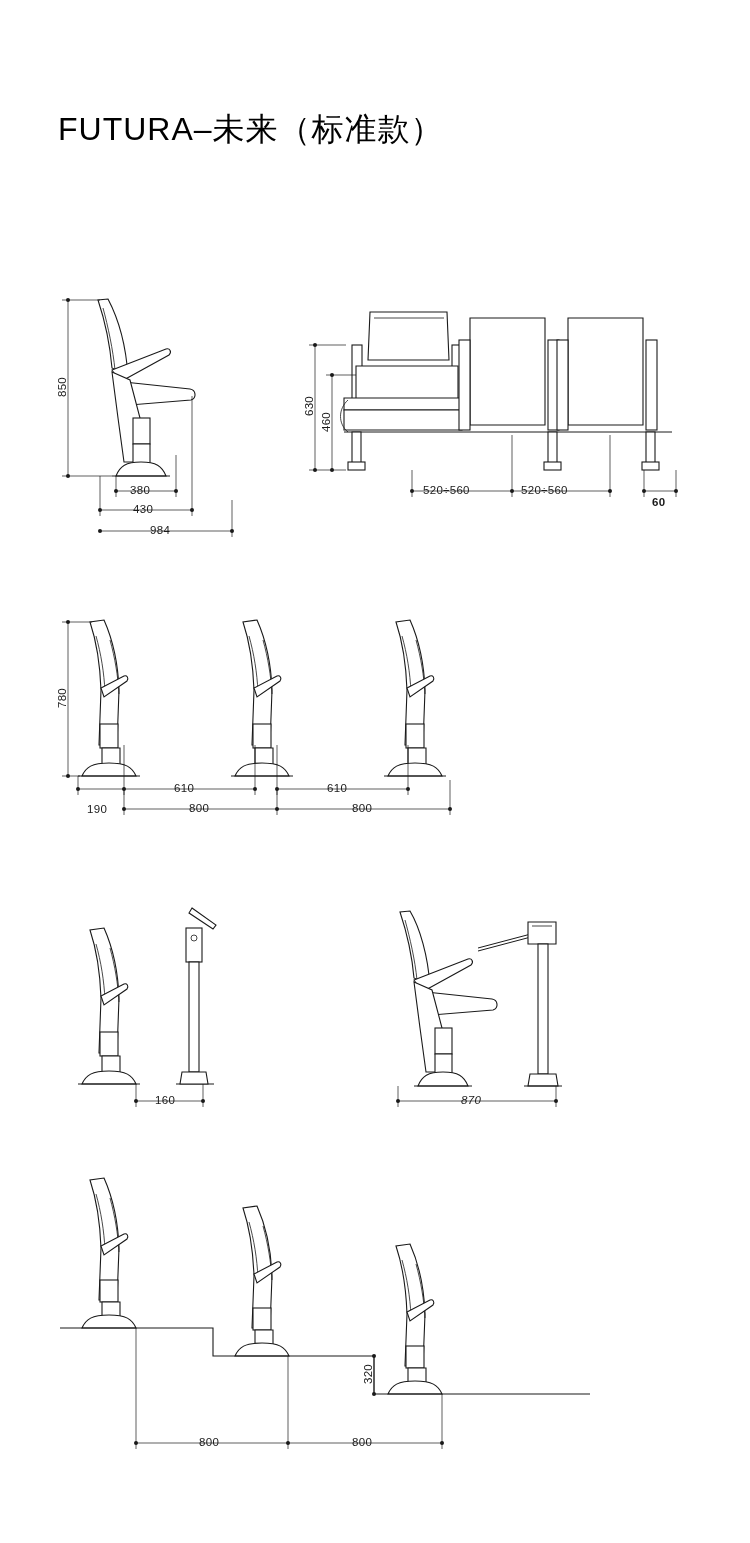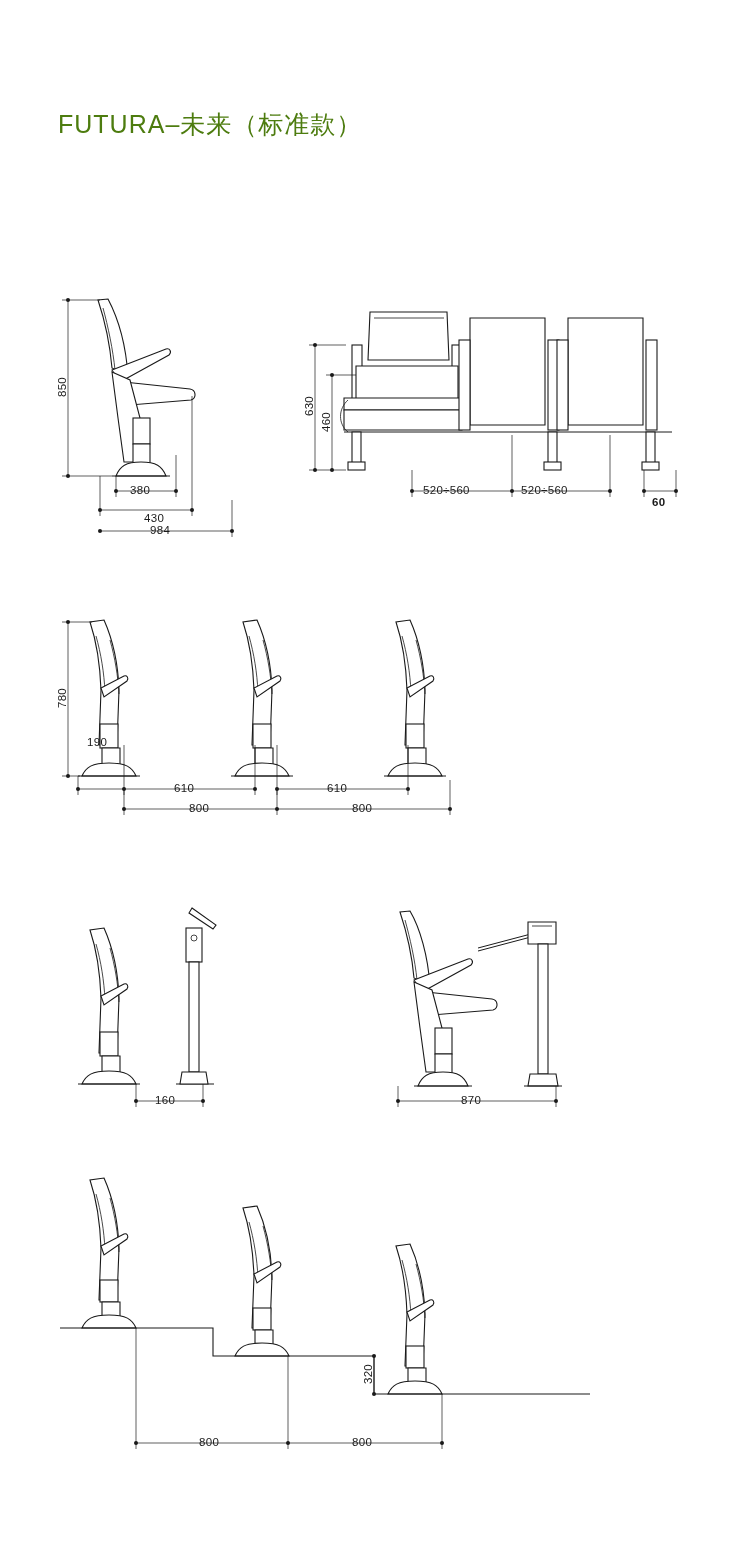--- a/index.html
+++ b/index.html
@@ -12,23 +12,23 @@
     height: 1543px;
     position: relative;
     font-family: "Liberation Sans", sans-serif;
     color: #1a1a1a;
     overflow: hidden;
   }
   #page-title {
     position: absolute;
     left: 58px;
     top: 108px;
-    font-size: 25px;
+    font-size: 32px;
     letter-spacing: 1px;
-    color: #4d7c0f;
+    color: #000000;
     white-space: nowrap;
   }
   .dim-label {
     position: absolute;
     font-size: 11.5px;
     color: #1a1a1a;
     white-space: nowrap;
     letter-spacing: 0.3px;
   }
   .dim-label.vert {
@@ -322,34 +322,34 @@
     <line class="dimln" x1="288" y1="1356" x2="288" y2="1449"></line>
 
     <line class="dimln" x1="288" y1="1443" x2="442" y2="1443"></line>
     <circle class="dot" cx="442" cy="1443" r="2"></circle>
     <line class="dimln" x1="442" y1="1394" x2="442" y2="1449"></line>
   </g>
 </svg>
 
 <div class="dim-label vert" style="left:52px; top:381px; transform:rotate(-90deg);">850</div>
 <div class="dim-label" style="left:130px; top:484px;">380</div>
-<div class="dim-label" style="left:144px; top:503px;margin-top:9px;">430</div>
+<div class="dim-label" style="left:133px; top:503px;">430</div>
 <div class="dim-label" style="left:150px; top:524px;">984</div>
 
 <div class="dim-label vert" style="left:299px; top:400px; transform:rotate(-90deg);">630</div>
 <div class="dim-label vert" style="left:316px; top:416px; transform:rotate(-90deg);">460</div>
 <div class="dim-label" style="left:423px; top:484px;">520÷560</div>
 <div class="dim-label" style="left:521px; top:484px;">520÷560</div>
 <div class="dim-label" style="left:652px; top:496px;font-weight:bold;">60</div>
 
 <div class="dim-label vert" style="left:52px; top:692px; transform:rotate(-90deg);">780</div>
-<div class="dim-label" style="left:87px; top:736px;">190</div>
+<div class="dim-label" style="left:87px; top:803px;">190</div>
 <div class="dim-label" style="left:174px; top:782px;">610</div>
 <div class="dim-label" style="left:327px; top:782px;">610</div>
 <div class="dim-label" style="left:189px; top:802px;">800</div>
 <div class="dim-label" style="left:352px; top:802px;">800</div>
 
 <div class="dim-label" style="left:155px; top:1094px;">160</div>
-<div class="dim-label" style="left:461px; top:1094px;">870</div>
+<div class="dim-label" style="left:461px; top:1094px;font-style:italic;">870</div>
 
 <div class="dim-label vert" style="left:358px; top:1368px; transform:rotate(-90deg);">320</div>
 <div class="dim-label" style="left:199px; top:1436px;">800</div>
 <div class="dim-label" style="left:352px; top:1436px;">800</div>
 
 </body></html>

